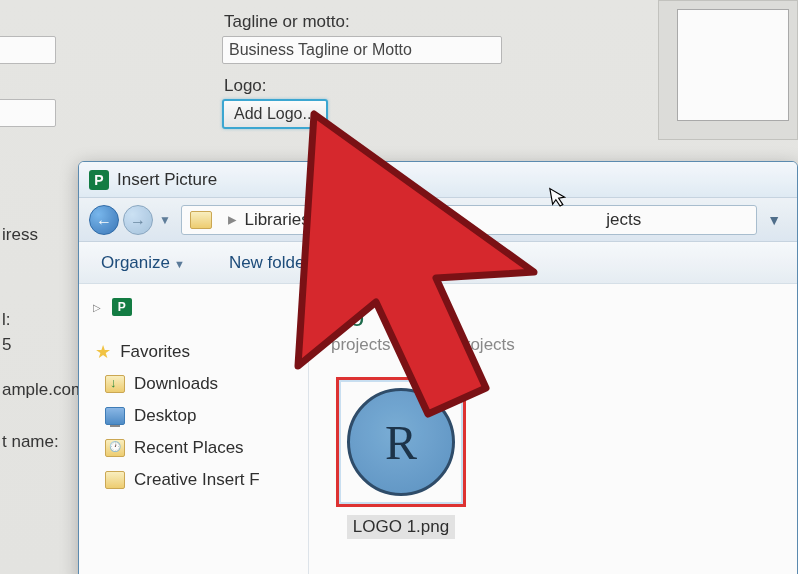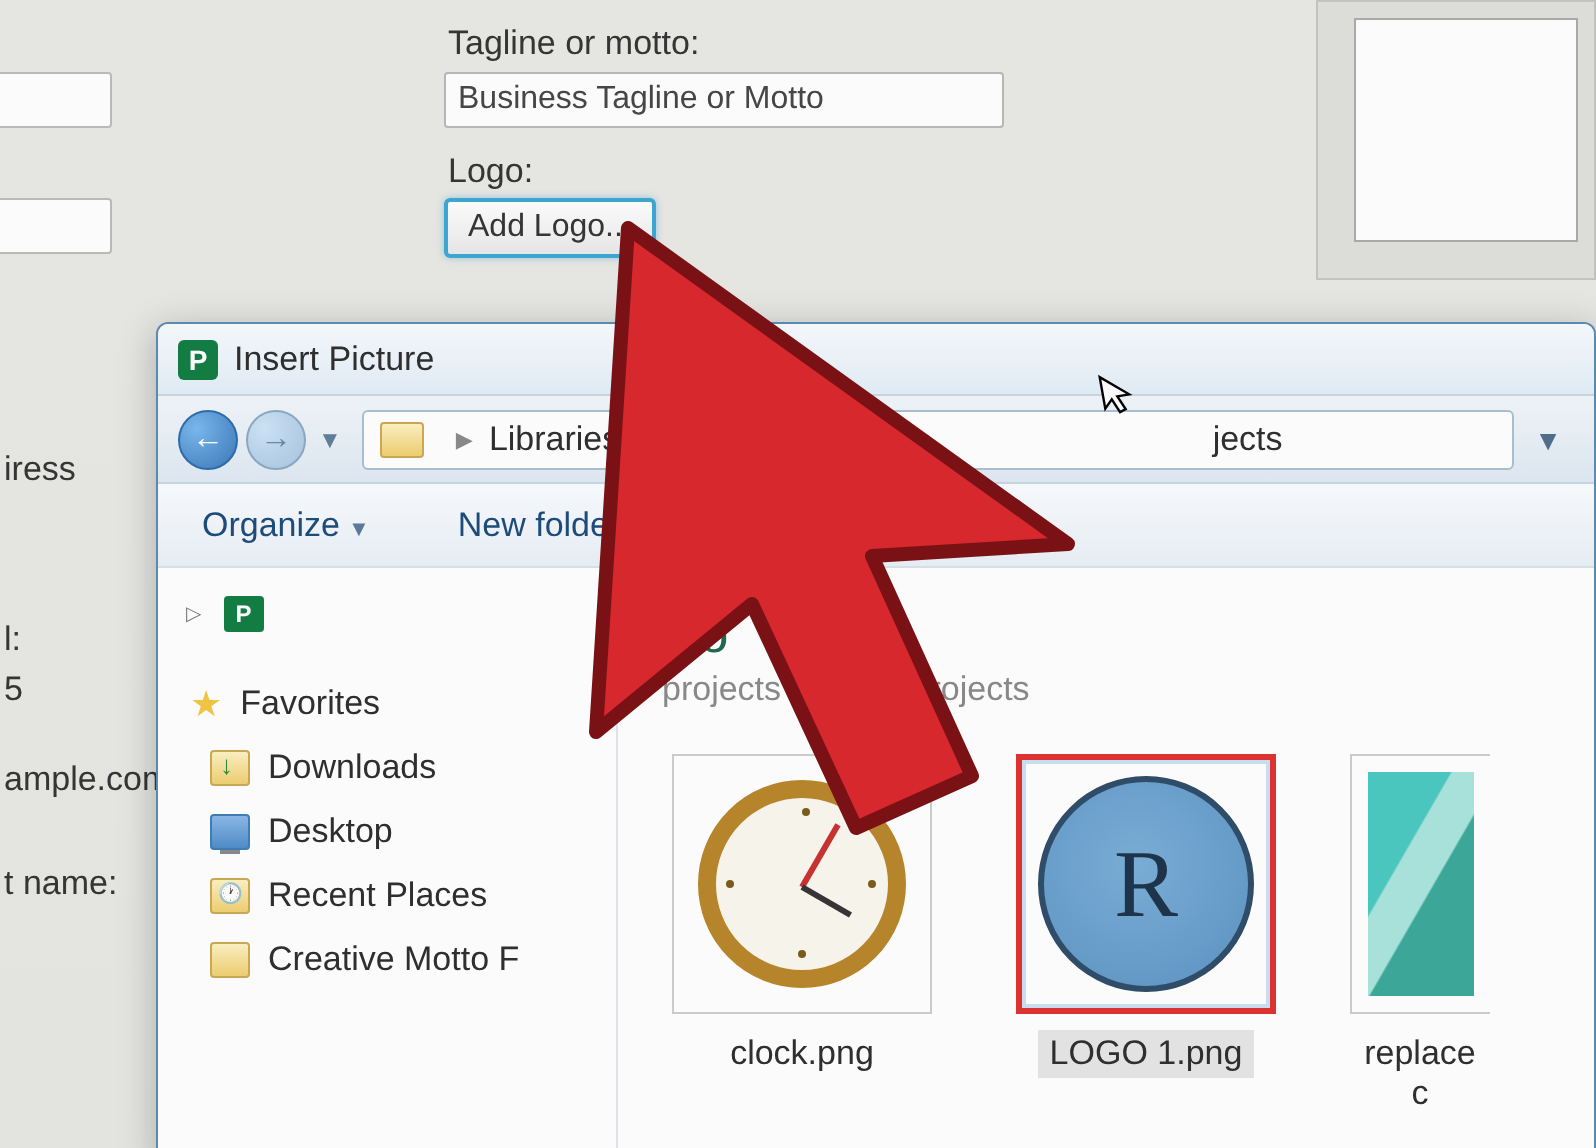--- a/index.html
+++ b/index.html
@@ -142,58 +142,39 @@
       <div class="side-item child">
         <span class="ic ic-desk"></span>
         <span>Desktop</span>
       </div>
       <div class="side-item child">
         <span class="ic ic-recent"></span>
         <span>Recent Places</span>
       </div>
       <div class="side-item child">
         <span class="ic ic-cc"></span>
-        <span>Creative Motto F</span>
+        <span>Creative Insert F</span>
       </div>
     </div>
 
     <div class="content">
       <div class="lib-title"><span>Do</span><span style="visibility:hidden">cuments Library</span></div>
       <div class="lib-sub"><span>projects</span><span style="visibility:hidden">ations &gt; </span><span>projects</span></div>
 
       <div class="files">
-        <div class="file">
-          <div class="file-thumb">
-            <div class="clock">
-              <div class="hand" style="width:36px; transform:rotate(-60deg);"></div>
-              <div class="hand" style="width:28px; transform:rotate(30deg); background:#333;"></div>
-              <div class="dot" style="left:50%; top:6%;"></div>
-              <div class="dot" style="left:88%; top:48%;"></div>
-              <div class="dot" style="left:48%; top:88%;"></div>
-              <div class="dot" style="left:6%; top:48%;"></div>
-            </div>
-          </div>
-          <span class="file-name">clock.png</span>
-        </div>
 
         <div class="file sel">
           <div class="file-thumb">
             <div class="logo-c">
                 <span class="R">R</span>
               </div>
           </div>
           <span class="file-name">LOGO 1.png</span>
         </div>
 
-        <div class="file crop">
-          <div class="file-thumb">
-            <div class="replace-img"></div>
-          </div>
-          <span class="file-name">replace c</span>
-        </div>
       </div>
     </div>
   </div>
 </div>
 
 <div class="cursor-small">
   <svg width="20" height="24" viewBox="0 0 20 24">
       <path d="M2 2 L2 18 L6 14 L9 21 L12 20 L9 13 L15 13 Z" fill="#fff" stroke="#000" stroke-width="1.2"></path>
     </svg>
 </div>

